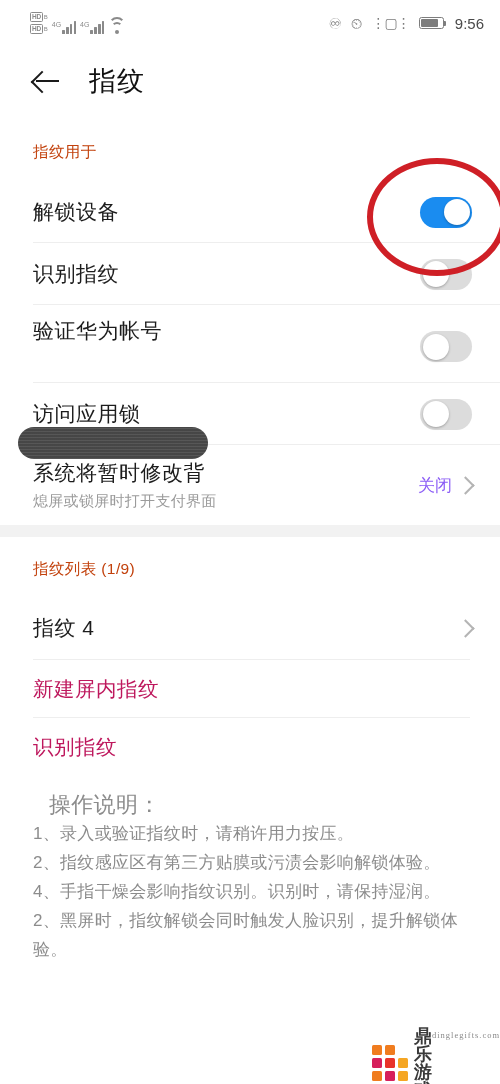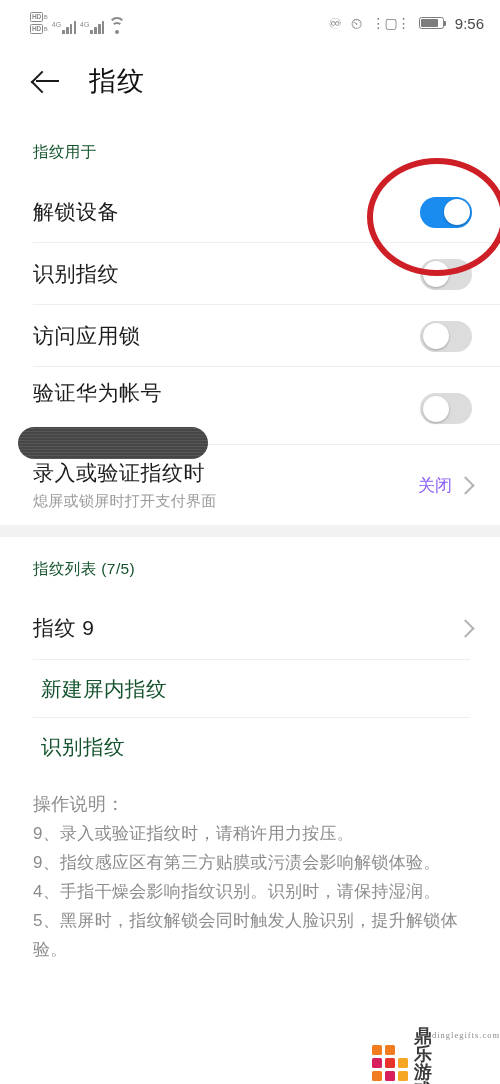--- a/index.html
+++ b/index.html
@@ -96,21 +96,21 @@
   .back-arrow::after {
     content: ''; position: absolute; left: 9px; top: 16px;
     width: 23px; height: 2.4px; background: #1a1a1a;
   }
   .page-title {
     font-size: 27px; color: #111; margin-left: 28px; letter-spacing: 1px;
   }
 
   
   .section-label {
-    font-size: 15.5px; color: #14532d;
+    font-size: 15.5px; color: #c2410c;
     padding-left: 33px; letter-spacing: 0.4px;
   }
 
   .list { background: #ffffff; }
   .row {
     position: relative;
     display: flex; align-items: center; justify-content: space-between;
     padding: 0 28px 0 33px;
     min-height: 62px;
   }
@@ -163,27 +163,27 @@
     position: relative;
     display: flex; align-items: center;
     padding: 0 28px 0 33px;
     min-height: 58px;
     cursor: pointer;
   }
   .link-row .divider {
     position: absolute; left: 33px; right: 30px; bottom: 0;
     height: 1px; background: #eeeeee;
   }
-  .link-text { font-size: 20.5px; color: #14532d; letter-spacing: 0.5px; margin-left: 8px; }
+  .link-text { font-size: 20.5px; color: #be185d; letter-spacing: 0.5px; }
 
   
   .instructions {
     padding: 14px 30px 0 33px;
   }
-  .instr-head { font-size: 18px; color: #8c8c8c; line-height: 29px; letter-spacing: 0.3px; }
+  .instr-head { font-size: 22px; color: #8c8c8c; line-height: 29px; letter-spacing: 0.3px; margin-left: 16px; }
   .instr-item { font-size: 17px; color: #8c8c8c; line-height: 29px; letter-spacing: 0.3px; }
 
   
   .annot-ellipse {
     position: absolute;
     left: 367px; top: 158px;
     width: 140px; height: 118px;
     border: 6px solid #cf1f26;
     border-radius: 50%;
     pointer-events: none;
@@ -276,77 +276,77 @@
       </div>
 
       <div class="row">
         <span class="row-label">识别指纹</span>
         <span class="toggle off">
             <i></i>
           </span>
         <span class="divider"></span>
       </div>
 
+      <div class="row" style="min-height:78px; align-items:flex-start; padding-top:12px;">
+        <span class="row-label">验证华为帐号</span>
+        <span class="toggle off" style="margin-top:14px;">
+            <i></i>
+          </span>
+        <span class="divider"></span>
+      </div>
+
       <div class="row">
         <span class="row-label">访问应用锁</span>
         <span class="toggle off">
             <i></i>
           </span>
         <span class="divider"></span>
       </div>
 
-      <div class="row" style="min-height:78px; align-items:flex-start; padding-top:12px;">
-        <span class="row-label">验证华为帐号</span>
-        <span class="toggle off" style="margin-top:14px;">
-            <i></i>
-          </span>
-        <span class="divider"></span>
-      </div>
-
       <div class="row" style="min-height:80px;">
         <span class="row-texts">
-          <span class="row-label">录入或验证指纹时</span>
+          <span class="row-label">系统将暂时修改背</span>
           <span class="row-sub">熄屏或锁屏时打开支付界面</span>
         </span>
         <span class="row-right">
           <span class="row-value">关闭</span>
           <span class="chev lg"></span>
         </span>
       </div>
     </div>
 
     <div class="band"></div>
 
     <div style="padding-top:22px;">
-      <div class="section-label">指纹列表 (7/5)</div>
+      <div class="section-label">指纹列表 (1/9)</div>
 
       <div class="list" style="margin-top:16px;">
         <div class="row" style="min-height:64px;">
-          <span class="row-label">指纹 9</span>
+          <span class="row-label">指纹 4</span>
           <span class="chev lg"></span>
           <span class="divider" style="right:30px;"></span>
         </div>
 
         <div class="link-row">
           <span class="link-text">新建屏内指纹</span>
           <span class="divider"></span>
         </div>
 
         <div class="link-row">
           <span class="link-text">识别指纹</span>
         </div>
       </div>
     </div>
 
     <div class="instructions">
       <div class="instr-head">操作说明：</div>
-      <div class="instr-item">9、录入或验证指纹时，请稍许用力按压。</div>
-      <div class="instr-item">9、指纹感应区有第三方贴膜或污渍会影响解锁体验。</div>
+      <div class="instr-item">1、录入或验证指纹时，请稍许用力按压。</div>
+      <div class="instr-item">2、指纹感应区有第三方贴膜或污渍会影响解锁体验。</div>
       <div class="instr-item">4、手指干燥会影响指纹识别。识别时，请保持湿润。</div>
-      <div class="instr-item">5、黑屏时，指纹解锁会同时触发人脸识别，提升解锁体验。</div>
+      <div class="instr-item">2、黑屏时，指纹解锁会同时触发人脸识别，提升解锁体验。</div>
     </div>
   </div>
 
   <div class="redaction"></div>
 
   <div class="annot-ellipse"></div>
 
   <div class="watermark">
     <div class="wm-logo">
       <span style="background:#f07c1f"></span>

